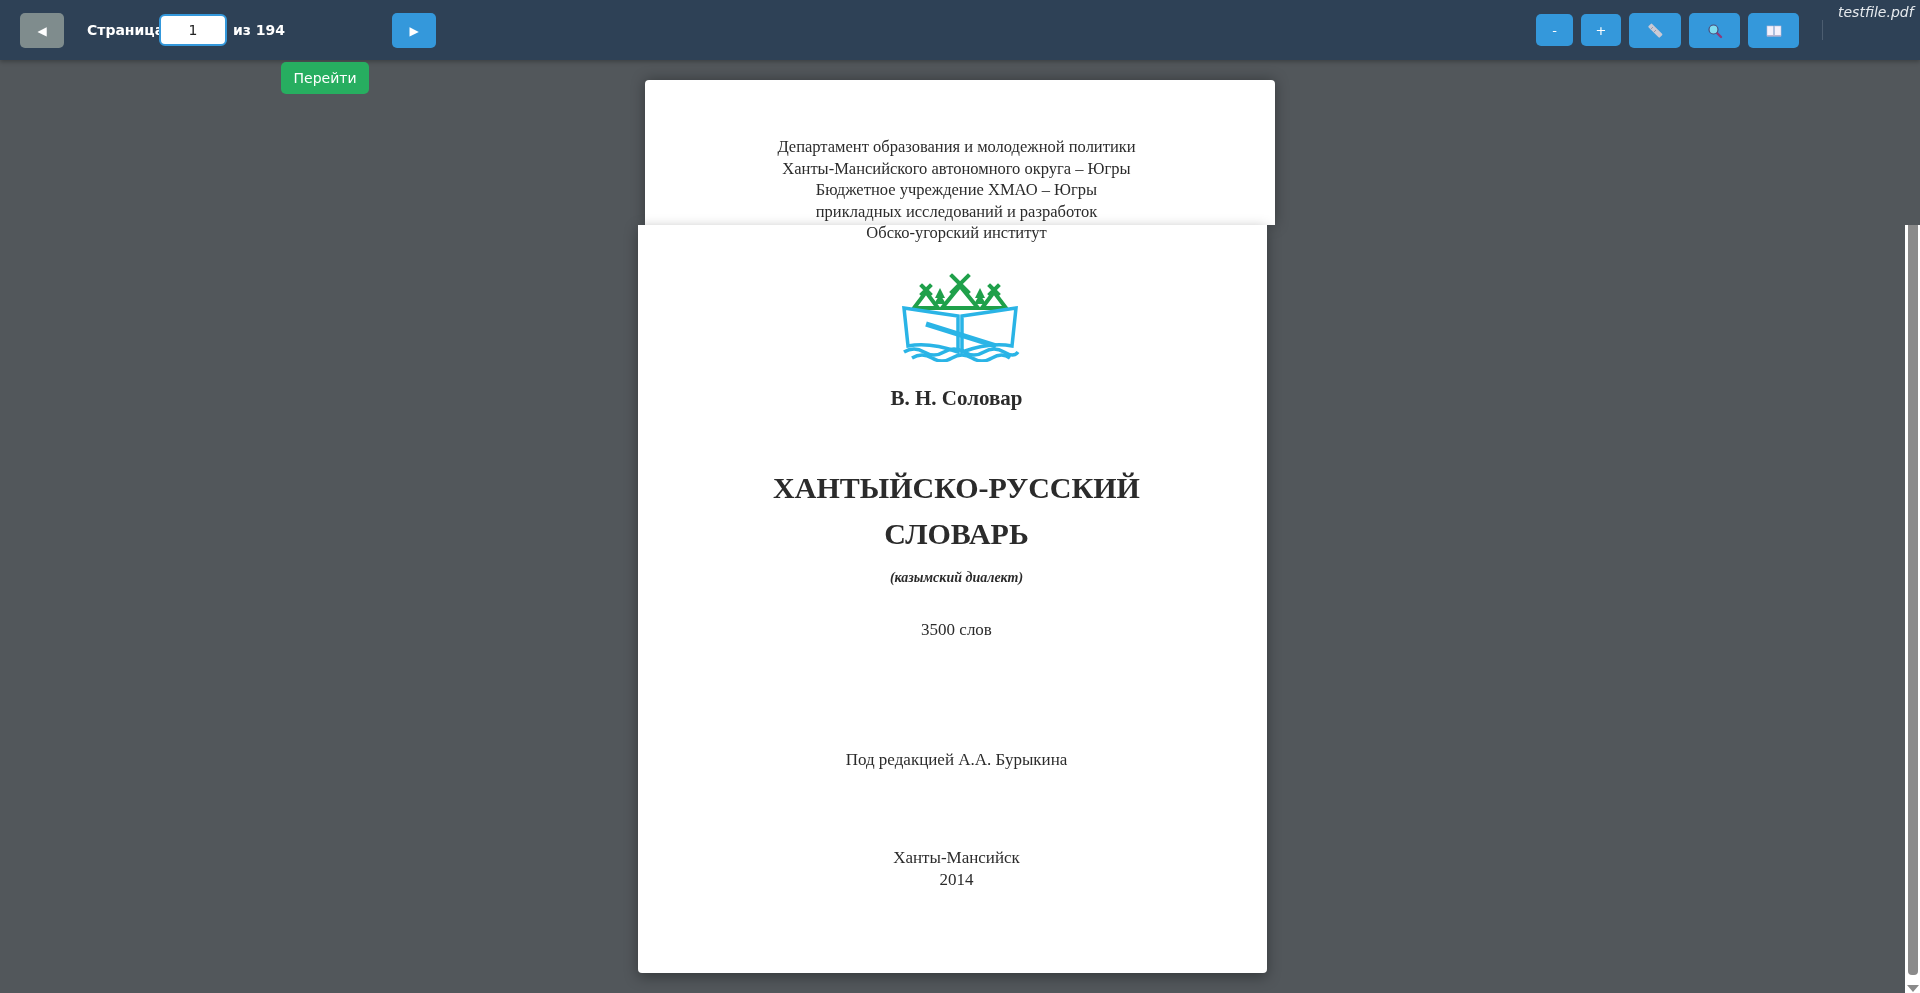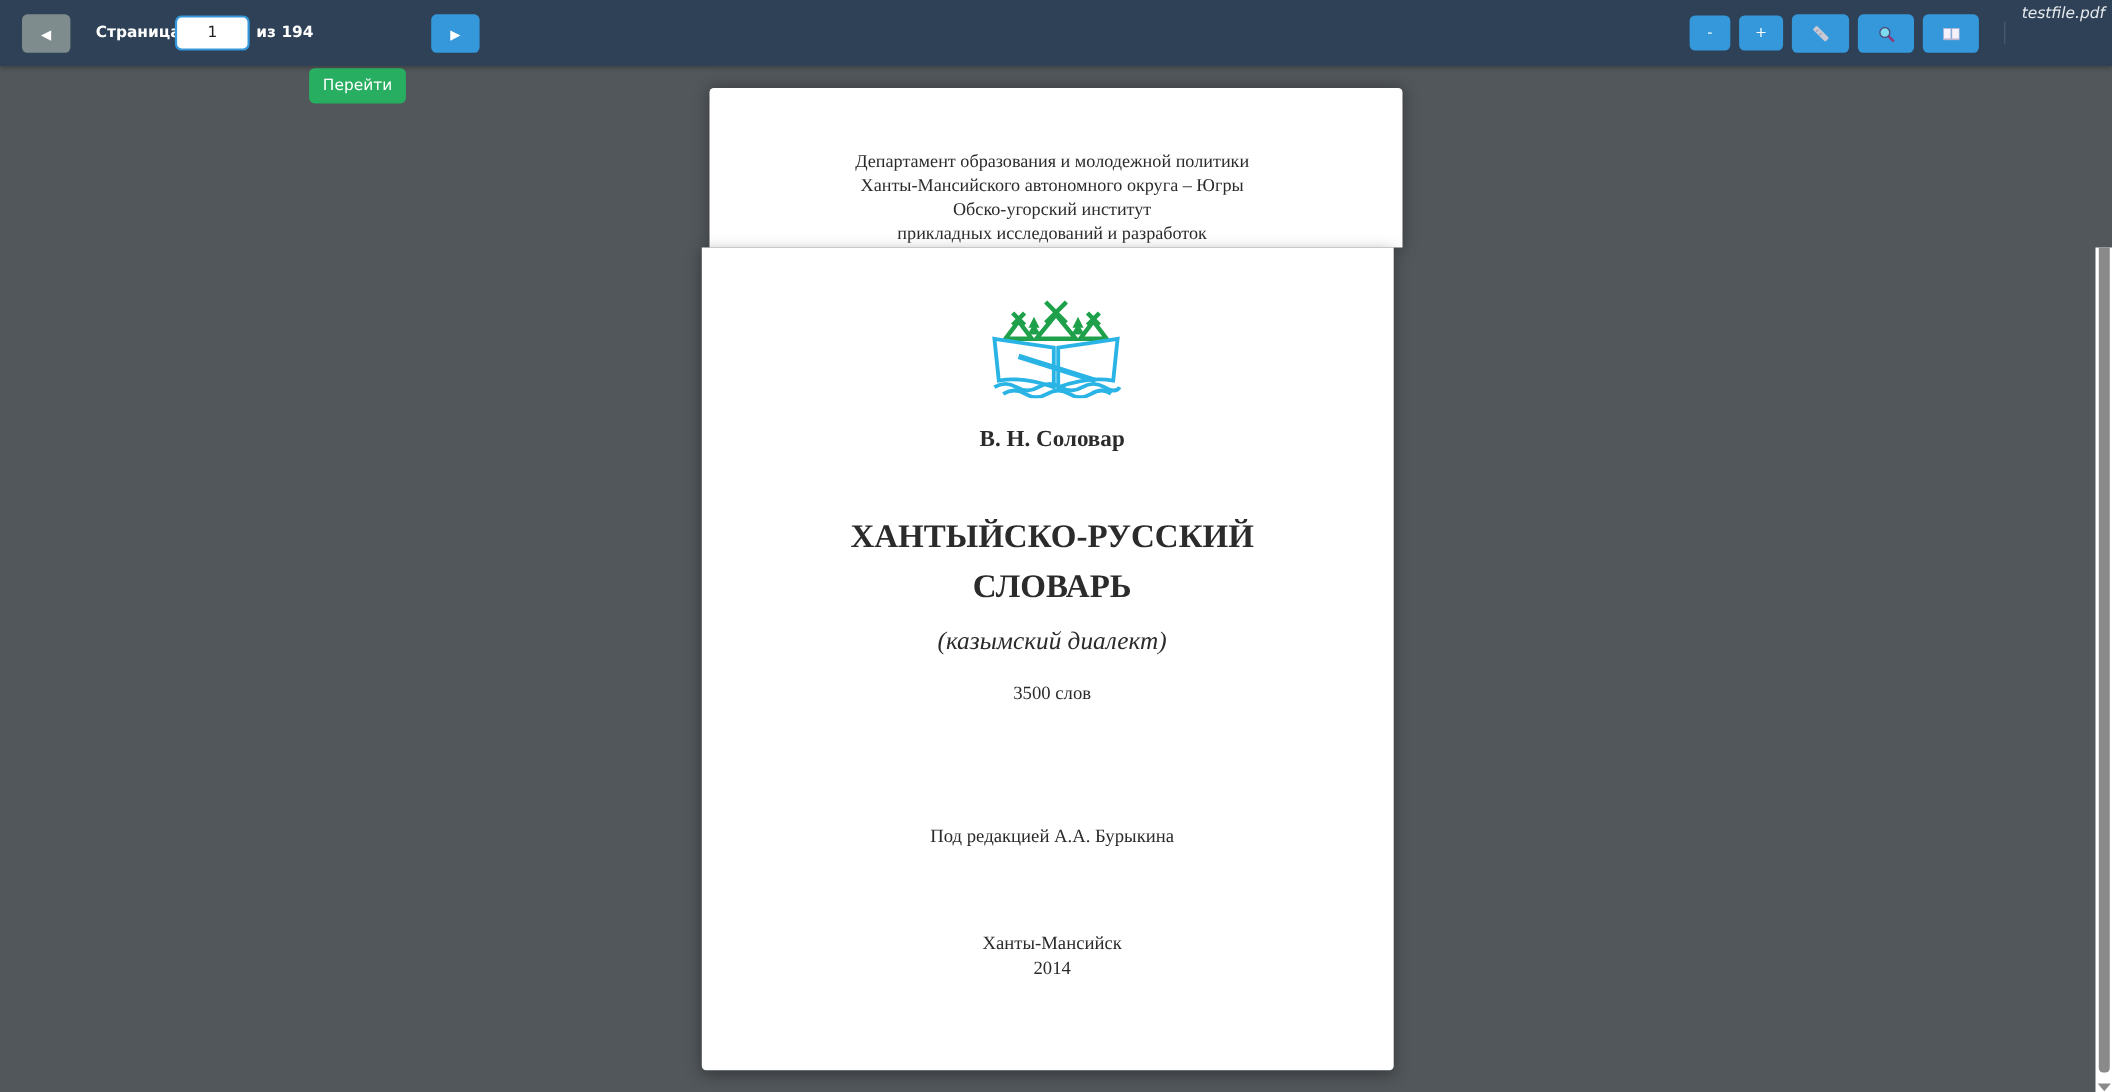--- a/index.html
+++ b/index.html
@@ -50,21 +50,21 @@
     box-shadow: 0 4px 14px rgba(0,0,0,0.35);
   }
   .page-content {
     position: absolute; left: 638px; top: 80px; width: 637px; height: 893px;
     font-family: "Liberation Serif", serif; color: #2b2b2b; text-align: center;
   }
   .header-lines { position: absolute; top: 56px; left: 0; width: 100%; font-size: 16.5px; line-height: 21.5px; }
   .logo { position: absolute; top: 192px; left: 262px; width: 120px; height: 90px; }
   .author { position: absolute; top: 306px; left: 0; width: 100%; font-size: 21px; font-weight: bold; }
   .title { position: absolute; top: 385px; left: 0; width: 100%; font-size: 30px; font-weight: bold; line-height: 46px; }
-  .subtitle { position: absolute; top: 490px; left: 0; width: 100%; font-size: 23px; font-weight: normal; font-style: italic; }
+  .subtitle { position: absolute; top: 490px; left: 0; width: 100%; font-size: 14px; font-weight: bold; font-style: italic; }
   .words { position: absolute; top: 540px; left: 0; width: 100%; font-size: 17px; }
   .editor { position: absolute; top: 670px; left: 0; width: 100%; font-size: 17px; }
   .place { position: absolute; top: 767px; left: 0; width: 100%; font-size: 17px; line-height: 22px; }
 
   .scrollbar { position: absolute; left: 1905px; top: 225px; width: 15px; height: 768px; background: #fff; }
   .scroll-thumb { position: absolute; left: 3px; top: 0; width: 10px; height: 750px; background: #8a8a8a; border-radius: 0 0 4px 4px; }
   .scroll-arrow { position: absolute; left: 2px; bottom: 1px; width: 0; height: 0;
     border-left: 6px solid transparent; border-right: 6px solid transparent; border-top: 7px solid #8a8a8a; }
 </style>
 </head>
@@ -110,22 +110,23 @@
 
 <div class="viewer"></div>
 
 <div class="page-top"></div>
 <div class="page-main"></div>
 
 <div class="page-content">
   <div class="header-lines">
     <div>Департамент образования и молодежной политики</div>
     <div>Ханты-Мансийского автономного округа – Югры</div>
+    <div>Бюджетное учреждение ХМАО – Югры</div>
+    <div>прикладных исследований и разработок</div>
     <div>Обско-угорский институт</div>
-    <div>прикладных исследований и разработок</div>
   </div>
 
   <svg class="logo" viewBox="0 0 120 90">
     <g fill="none" stroke="#1fa04a" stroke-width="4" stroke-linecap="square">
       <path d="M52 4 L68 20 M68 4 L52 20"></path>
       <path d="M42 36 L60 14 L78 36 Z"></path>
       <path d="M22 14 L30 22 M30 14 L22 22"></path>
       <path d="M14 36 L26 20 L38 36 Z"></path>
       <path d="M90 14 L98 22 M98 14 L90 22"></path>
       <path d="M82 36 L94 20 L106 36 Z"></path>

